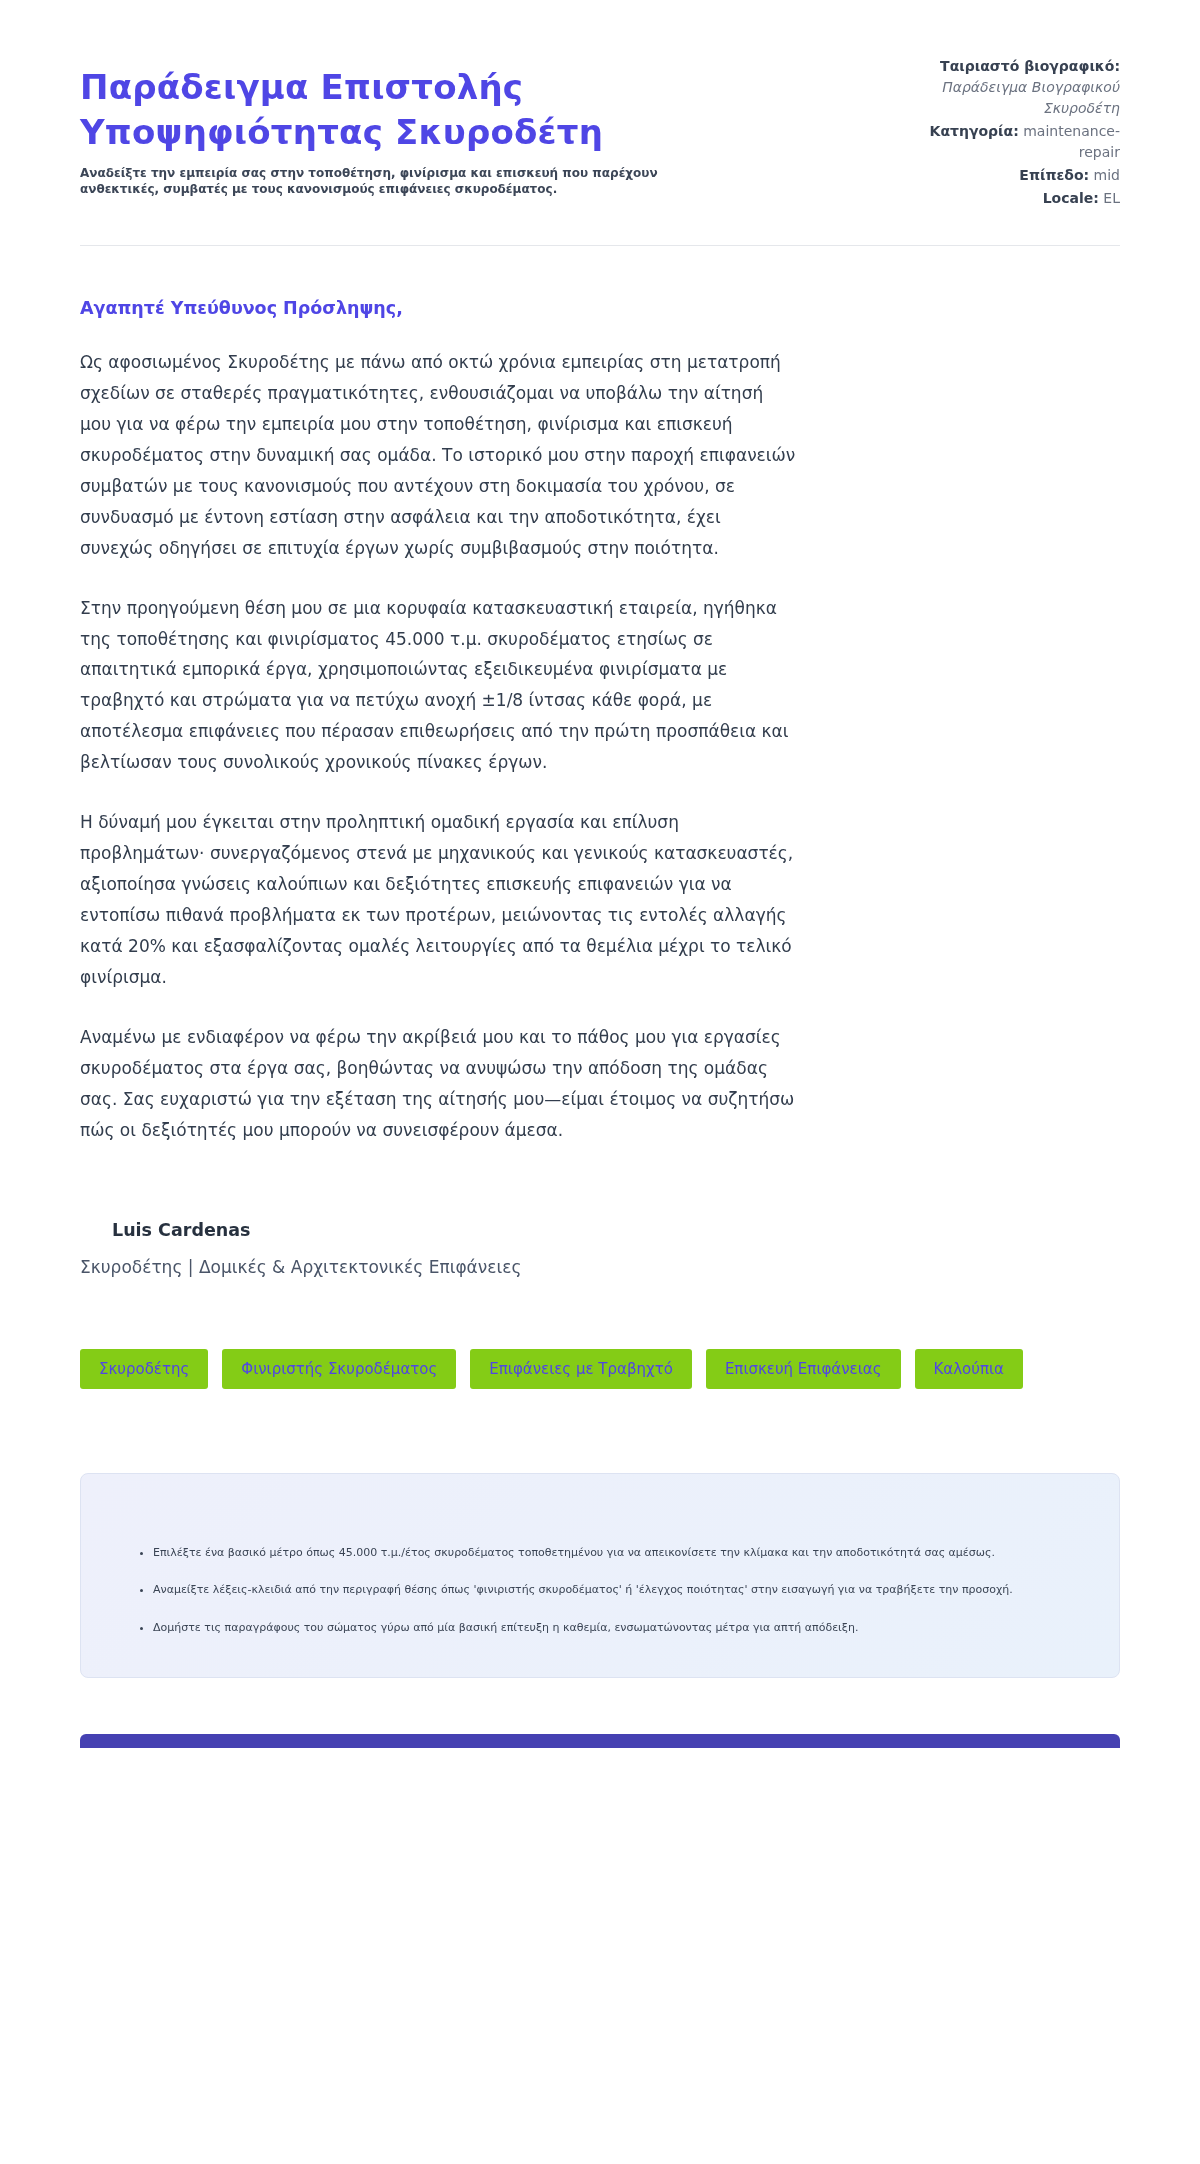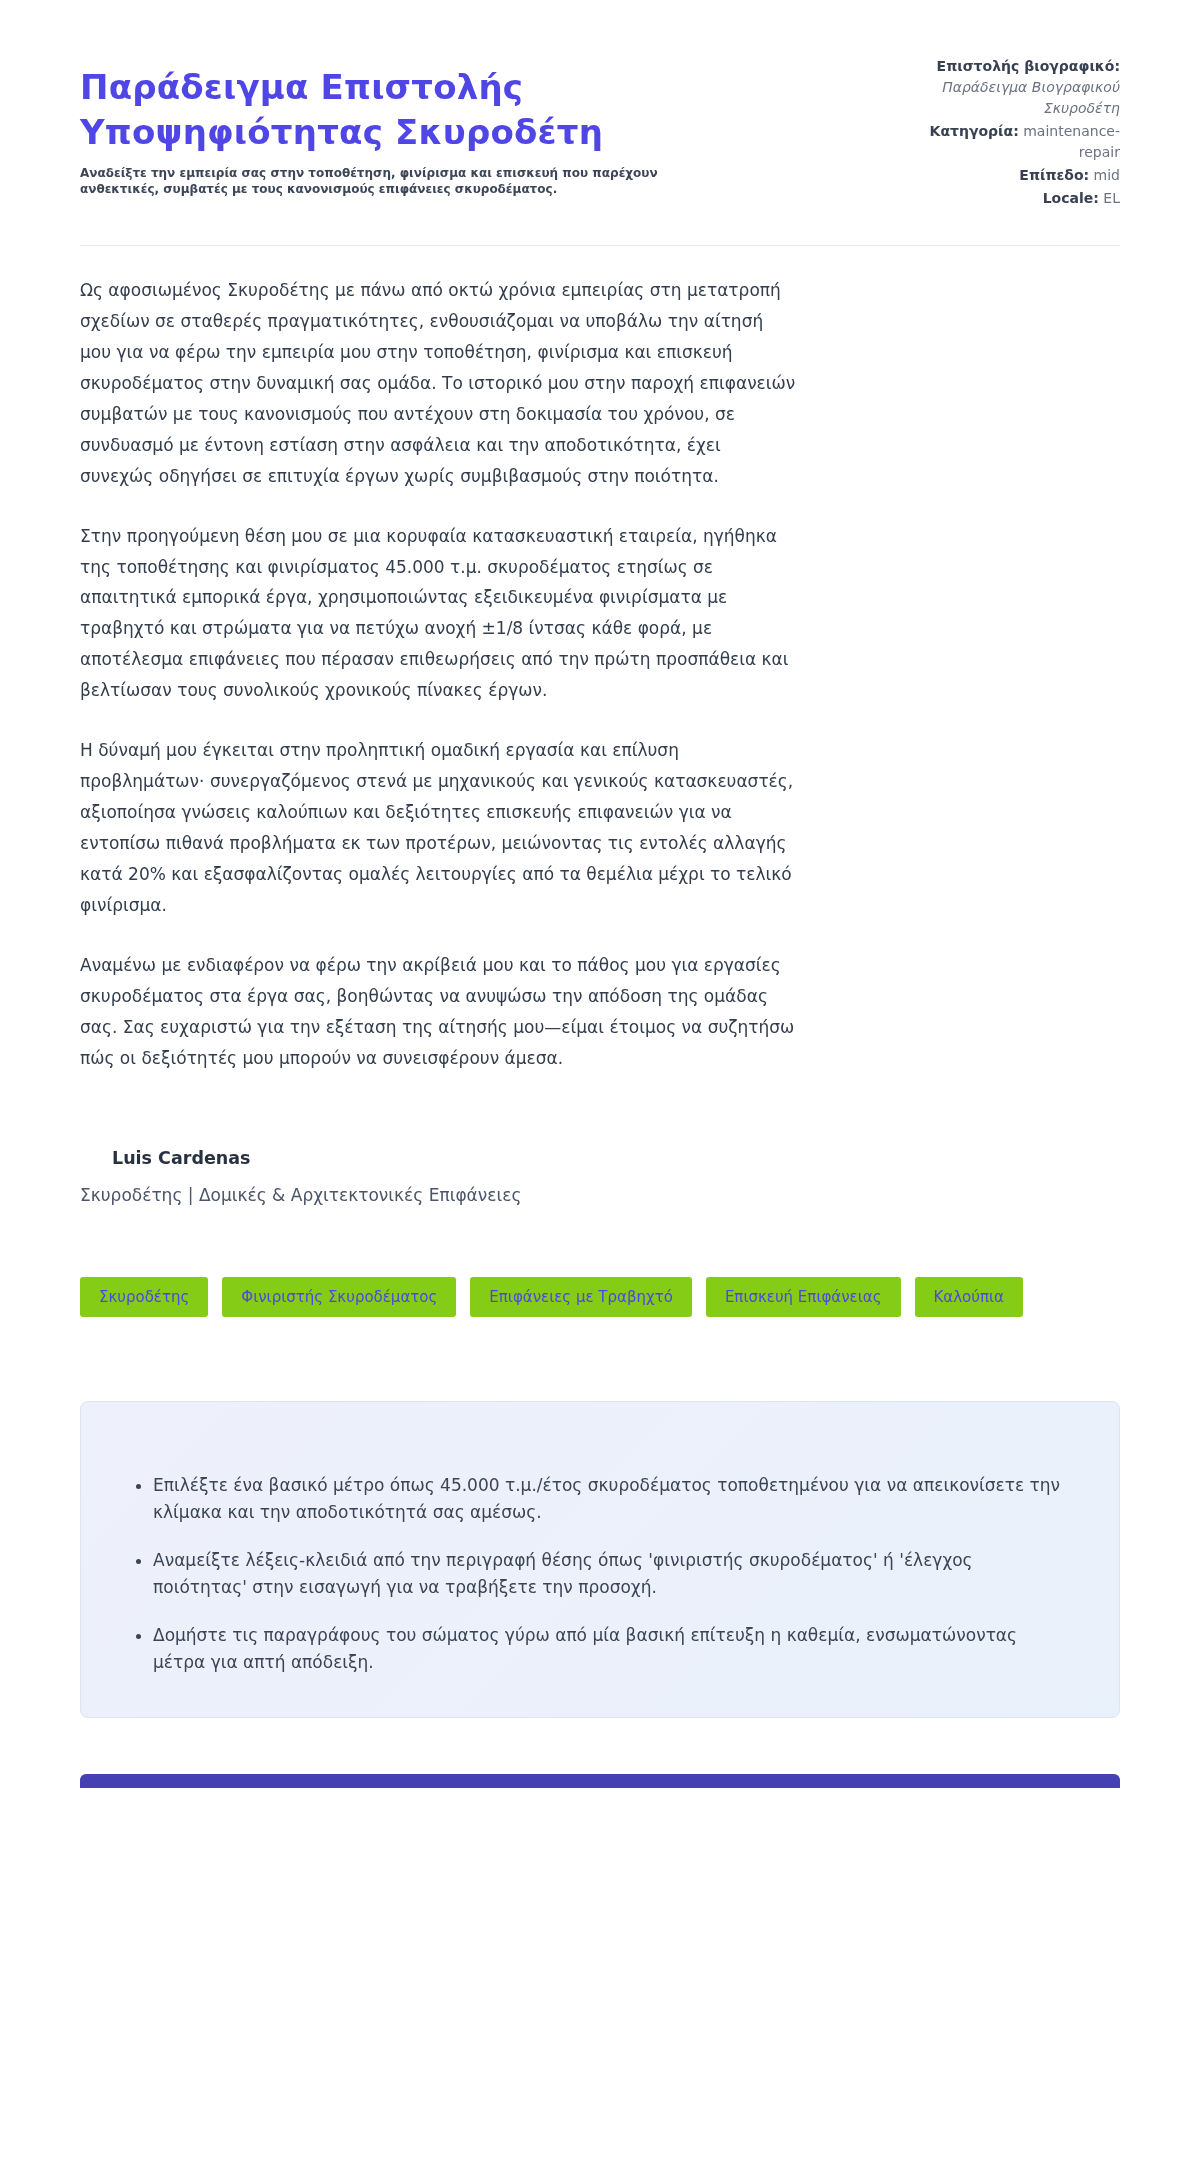--- a/index.html
+++ b/index.html
@@ -111,21 +111,21 @@
     color: #4338ca;
     font-size: 19px;
     font-weight: bold;
   }
   .tips-list {
     margin-top: 26px;
     padding-left: 24px;
     list-style: disc;
   }
   .tips-list li {
-    font-size: 17px;
+    font-size: 11px;
     line-height: 1.62;
     color: #3a4454;
     margin-bottom: 20px;
   }
   .tips-list li:last-child { margin-bottom: 0; }
   
   .footer-bar {
     margin-top: 56px;
     width: 1040px;
     height: 14px;
@@ -138,41 +138,42 @@
 
 <div class="page">
 
   <header class="header">
     <div class="header-left">
       <h1 class="title">Παράδειγμα Επιστολής Υποψηφιότητας Σκυροδέτη</h1>
       <p class="subtitle">Αναδείξτε την εμπειρία σας στην τοποθέτηση, φινίρισμα και επισκευή που παρέχουν ανθεκτικές, συμβατές με τους κανονισμούς επιφάνειες σκυροδέματος.</p>
     </div>
     <aside class="meta">
       <div class="meta-row">
-        <span class="meta-label">Επιστολής βιογραφικό:</span>
+        <span class="meta-label">Ταιριαστό βιογραφικό:</span>
         <a class="meta-link">Παράδειγμα Βιογραφικού Σκυροδέτη</a>
       </div>
       <div class="meta-row">
         <span class="meta-label">Κατηγορία:</span>
         <span class="meta-value">maintenance-repair</span>
       </div>
       <div class="meta-row">
         <span class="meta-label">Επίπεδο:</span>
         <span class="meta-value">mid</span>
       </div>
       <div class="meta-row">
         <span class="meta-label">Locale:</span>
         <span class="meta-value">EL</span>
       </div>
     </aside>
   </header>
 
   <hr class="divider">
 
   <main class="letter">
+    <p class="greeting">Αγαπητέ Υπεύθυνος Πρόσληψης,</p>
     <p class="body-par">Ως αφοσιωμένος Σκυροδέτης με πάνω από οκτώ χρόνια εμπειρίας στη μετατροπή σχεδίων σε σταθερές πραγματικότητες, ενθουσιάζομαι να υποβάλω την αίτησή μου για να φέρω την εμπειρία μου στην τοποθέτηση, φινίρισμα και επισκευή σκυροδέματος στην δυναμική σας ομάδα. Το ιστορικό μου στην παροχή επιφανειών συμβατών με τους κανονισμούς που αντέχουν στη δοκιμασία του χρόνου, σε συνδυασμό με έντονη εστίαση στην ασφάλεια και την αποδοτικότητα, έχει συνεχώς οδηγήσει σε επιτυχία έργων χωρίς συμβιβασμούς στην ποιότητα.</p>
     <p class="body-par">Στην προηγούμενη θέση μου σε μια κορυφαία κατασκευαστική εταιρεία, ηγήθηκα της τοποθέτησης και φινιρίσματος 45.000 τ.μ. σκυροδέματος ετησίως σε απαιτητικά εμπορικά έργα, χρησιμοποιώντας εξειδικευμένα φινιρίσματα με τραβηχτό και στρώματα για να πετύχω ανοχή ±1/8 ίντσας κάθε φορά, με αποτέλεσμα επιφάνειες που πέρασαν επιθεωρήσεις από την πρώτη προσπάθεια και βελτίωσαν τους συνολικούς χρονικούς πίνακες έργων.</p>
     <p class="body-par">Η δύναμή μου έγκειται στην προληπτική ομαδική εργασία και επίλυση προβλημάτων· συνεργαζόμενος στενά με μηχανικούς και γενικούς κατασκευαστές, αξιοποίησα γνώσεις καλούπιων και δεξιότητες επισκευής επιφανειών για να εντοπίσω πιθανά προβλήματα εκ των προτέρων, μειώνοντας τις εντολές αλλαγής κατά 20% και εξασφαλίζοντας ομαλές λειτουργίες από τα θεμέλια μέχρι το τελικό φινίρισμα.</p>
     <p class="body-par">Αναμένω με ενδιαφέρον να φέρω την ακρίβειά μου και το πάθος μου για εργασίες σκυροδέματος στα έργα σας, βοηθώντας να ανυψώσω την απόδοση της ομάδας σας. Σας ευχαριστώ για την εξέταση της αίτησής μου—είμαι έτοιμος να συζητήσω πώς οι δεξιότητές μου μπορούν να συνεισφέρουν άμεσα.</p>
     <p class="signature-name">Luis Cardenas</p>
     <p class="signature-role">Σκυροδέτης | Δομικές &amp; Αρχιτεκτονικές Επιφάνειες</p>
   </main>
 
   <div class="tags">
     <span class="tag-chip">Σκυροδέτης</span>

